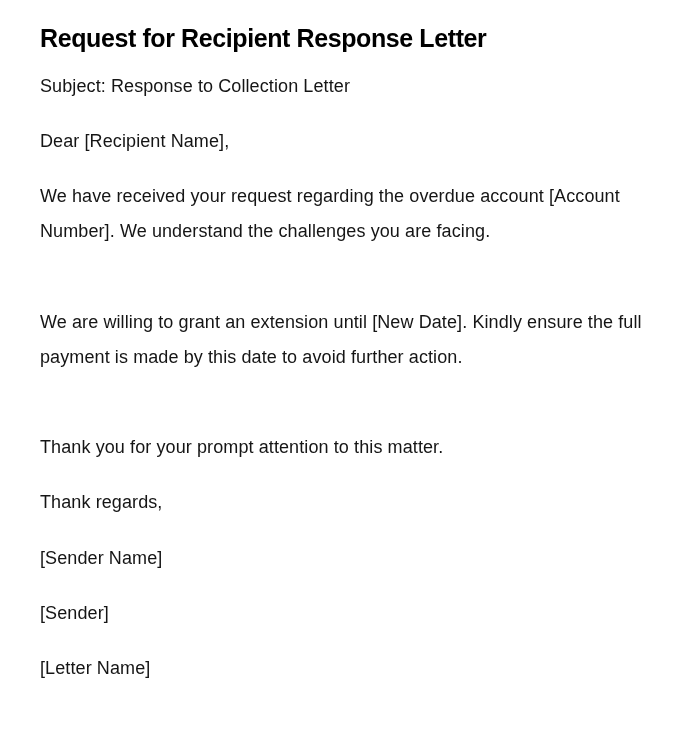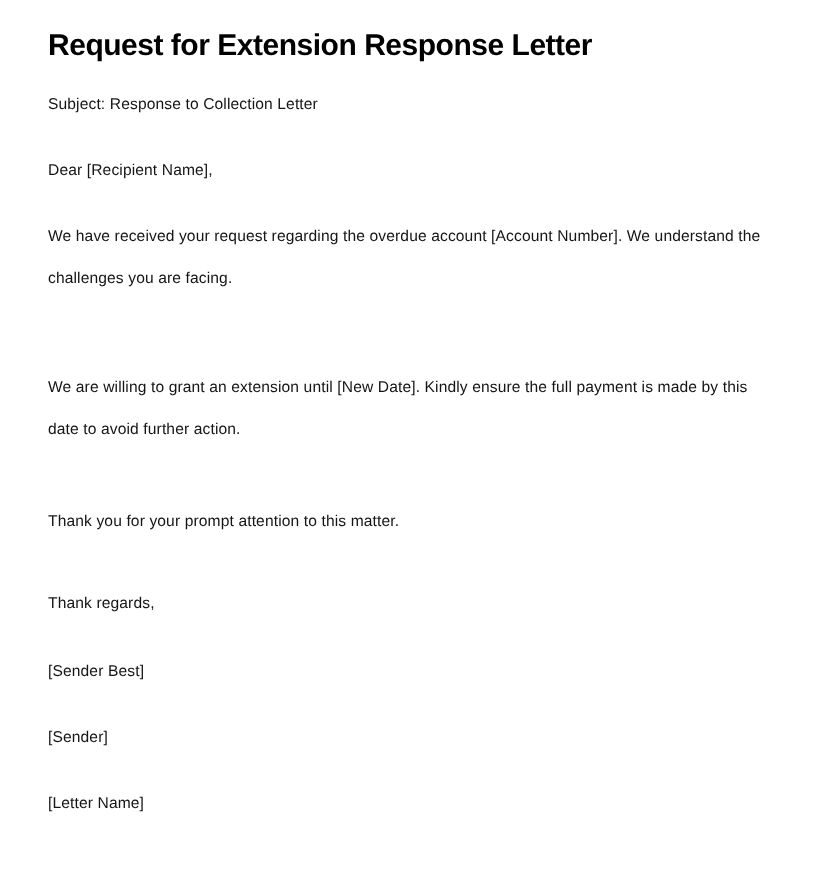--- a/index.html
+++ b/index.html
@@ -9,31 +9,31 @@
     color: #111111;
   }
   .doc { position: relative; padding: 0 40px; }
   .title {
     position: absolute; left: 40px; top: 24px;
     margin: 0; font-size: 25px; font-weight: bold; letter-spacing: -0.4px;
     color: #000000; white-space: nowrap;
   }
   .para {
     position: absolute; left: 40px; width: 610px;
-    margin: 0; font-size: 13px; line-height: 35px;
+    margin: 0; font-size: 18px; line-height: 35px;
     letter-spacing: 0.1px; color: #151515;
   }
 </style>
 </head>
 <body>
 
 <div class="doc">
-  <h1 class="title">Request for Extension Response Letter</h1>
+  <h1 class="title">Request for Recipient Response Letter</h1>
   <p class="para" style="top:69px">Subject: Response to Collection Letter</p>
   <p class="para" style="top:124px">Dear [Recipient Name],</p>
   <p class="para" style="top:179px">We have received your request regarding the overdue account [Account Number]. We understand the challenges you are facing.</p>
   <p class="para" style="top:305px">We are willing to grant an extension until [New Date]. Kindly ensure the full payment is made by this date to avoid further action.</p>
-  <p class="para" style="top:416px">Thank you for your prompt attention to this matter.</p>
+  <p class="para" style="top:430px">Thank you for your prompt attention to this matter.</p>
   <p class="para" style="top:485px">Thank regards,</p>
-  <p class="para" style="top:541px">[Sender Best]</p>
+  <p class="para" style="top:541px">[Sender Name]</p>
   <p class="para" style="top:596px">[Sender]</p>
   <p class="para" style="top:651px">[Letter Name]</p>
 </div>
 
 </body></html>

